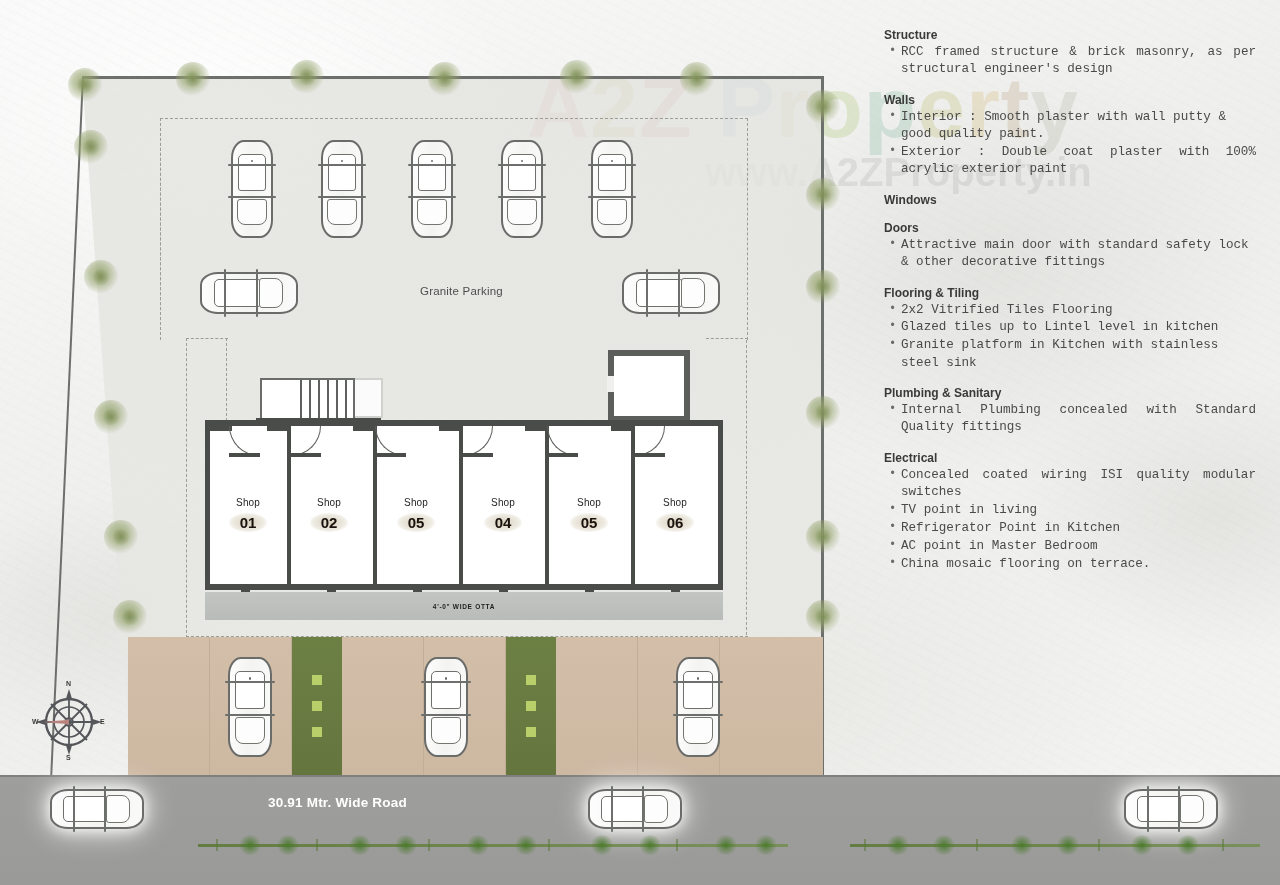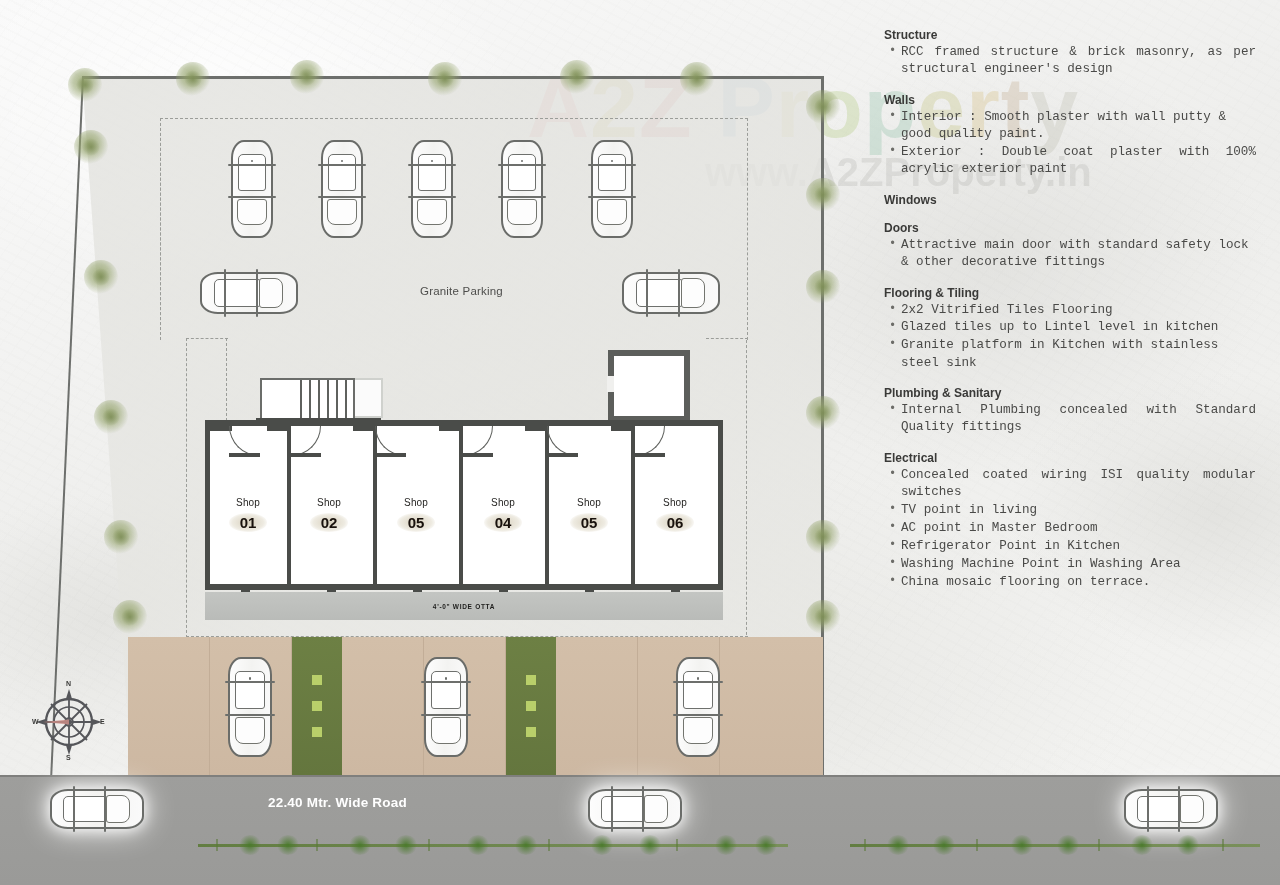--- a/index.html
+++ b/index.html
@@ -497,21 +497,21 @@
       </svg>
       <div class="cmp-lbl" style="left:36px; top:2px;">N</div>
       <div class="cmp-lbl" style="left:36px; top:76px;">S</div>
       <div class="cmp-lbl" style="left:2px; top:40px;">W</div>
       <div class="cmp-lbl" style="left:70px; top:40px;">E</div>
     </div>
   </div>
 
   <div id="road">
     <div class="edge"></div>
-    <div class="roadlab" style="top:20px; left:268px;">22.40 Mtr. Wide Road</div>
+    <div class="roadlab" style="top:20px; left:268px;">30.91 Mtr. Wide Road</div>
 
     <div class="car h glow" style="left:50px; top:14px; width:94px; height:40px;">
       <div class="body"></div>
         <div class="cabin"></div>
         <div class="hood"></div>
         <div class="axle ax1"></div>
         <div class="axle ax2"></div>
       </div>
     <div class="car h glow" style="left:588px; top:14px; width:94px; height:40px;">
       <div class="body"></div>
@@ -590,22 +590,21 @@
 
     <div class="sec-h">Plumbing &amp; Sanitary</div>
     <ul>
       <li class="just">Internal Plumbing concealed with Standard Quality fittings</li>
     </ul>
 
     <div class="sec-h">Electrical</div>
     <ul>
       <li class="just">Concealed coated wiring ISI quality modular switches</li>
       <li>TV point in living</li>
+      <li>Refrigerator Point in Kitchen</li>
       <li>AC point in Master Bedroom</li>
-      <li>Refrigerator Point in Kitchen</li>
-      <li>Washing Machine Point in Washing Area</li>
     </ul>
 
     <ul>
       <li>China mosaic flooring on terrace.</li>
     </ul>
   </div>
 </div>
 
 </body></html>

